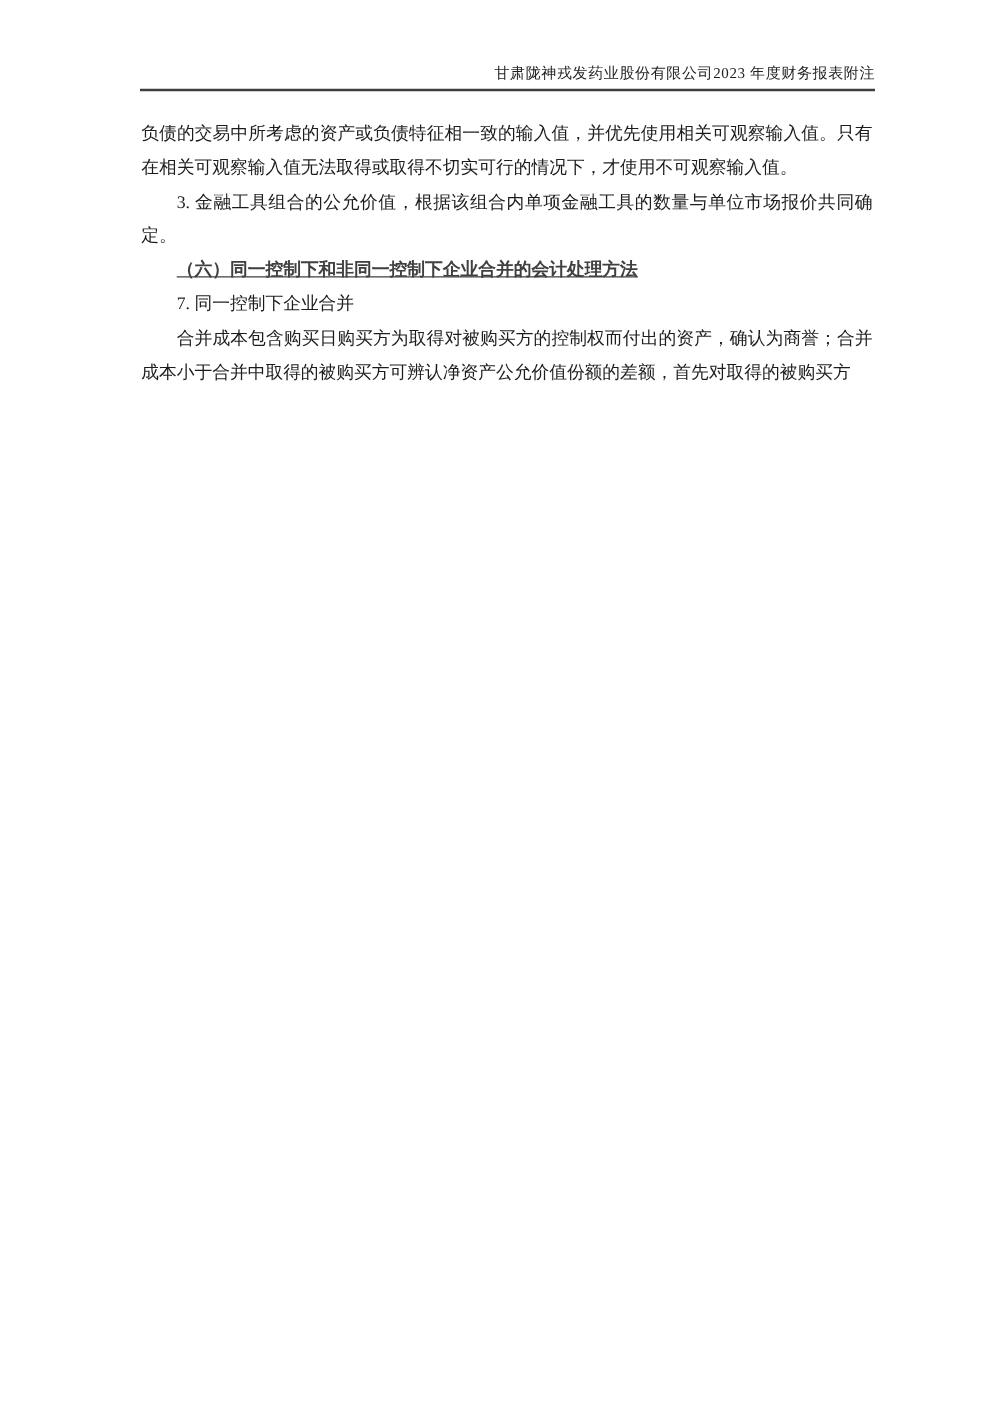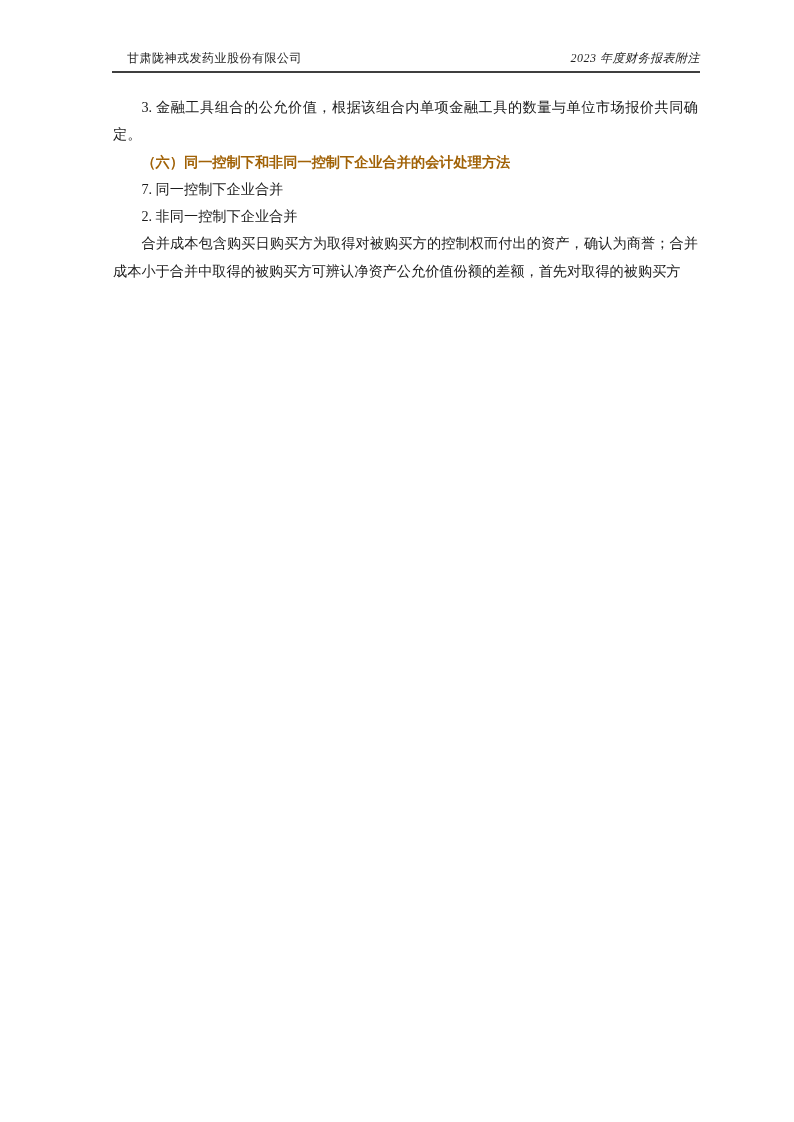--- a/index.html
+++ b/index.html
@@ -16,43 +16,43 @@
     position: absolute;
     inset: 0;
     background: #ffffff;
   }
   .page-header {
     position: absolute;
     top: 50px;
     left: 112px;
     width: 588px;
     display: flex;
-    justify-content: space-between;
+    justify-content: flex-end;
     align-items: flex-end;
     font-size: 12px;
     line-height: 16px;
     padding-bottom: 5px;
     border-bottom: 2px solid #3f3f3f;
     color: #1f1f1f;
   }
   .page-header .company { padding-left: 15px; letter-spacing: 0.5px; }
-  .page-header .doc-title { letter-spacing: 0.5px; font-style: italic; }
+  .page-header .doc-title { letter-spacing: 0.5px; }
   .document-body {
     position: absolute;
     top: 94px;
     left: 113px;
     width: 585px;
     font-size: 14.2px;
     line-height: 27.3px;
     text-align: justify;
     color: #1c1c1c;
   }
   .document-body p { text-indent: 2em; }
   .document-body p.no-indent { text-indent: 0; }
-  .document-body p.section-heading { font-weight: bold; color: #a16207; }
+  .document-body p.section-heading { font-weight: bold; color: #404040; text-decoration: underline; }
   .page-footer {
     position: absolute;
     top: 1046px;
     left: 113px;
     width: 585px;
     text-align: center;
     font-size: 12px;
     color: #2a2a2a;
   }
 </style>
@@ -60,21 +60,21 @@
 <body>
 
 <div class="page">
 
   <div class="page-header">
     <span class="company">甘肃陇神戎发药业股份有限公司</span>
     <span class="doc-title">2023 年度财务报表附注</span>
   </div>
 
   <div class="document-body">
+    <p class="no-indent">负债的交易中所考虑的资产或负债特征相一致的输入值，并优先使用相关可观察输入值。只有在相关可观察输入值无法取得或取得不切实可行的情况下，才使用不可观察输入值。</p>
     <p>3. 金融工具组合的公允价值，根据该组合内单项金融工具的数量与单位市场报价共同确定。</p>
     <p class="section-heading">（六）同一控制下和非同一控制下企业合并的会计处理方法</p>
     <p>7. 同一控制下企业合并</p>
-    <p>2. 非同一控制下企业合并</p>
     <p>合并成本包含购买日购买方为取得对被购买方的控制权而付出的资产，确认为商誉；合并成本小于合并中取得的被购买方可辨认净资产公允价值份额的差额，首先对取得的被购买方</p>
   </div>
 
 
 </div>
 
 </body></html>

